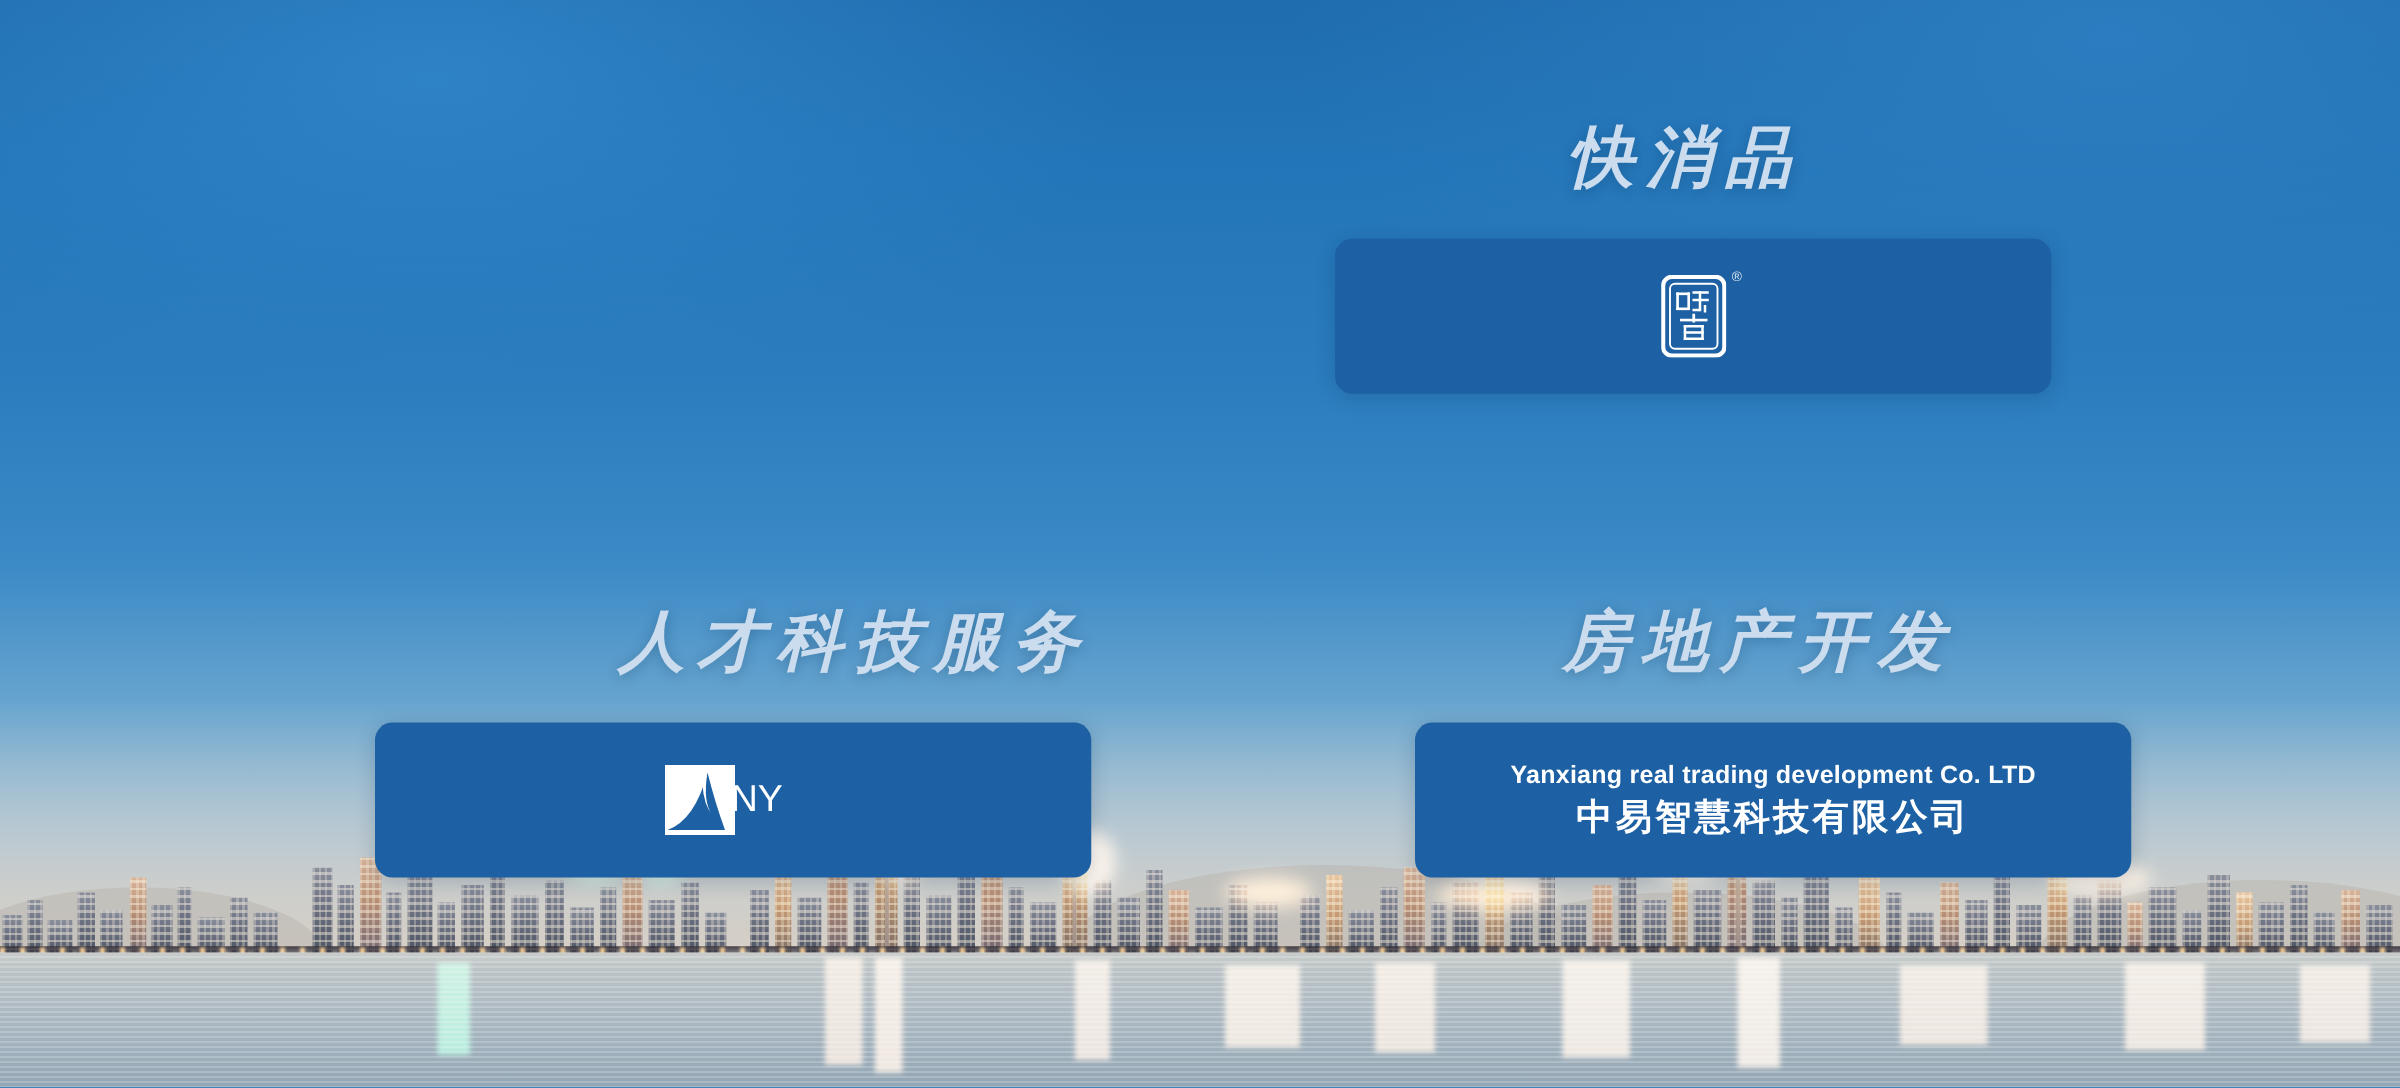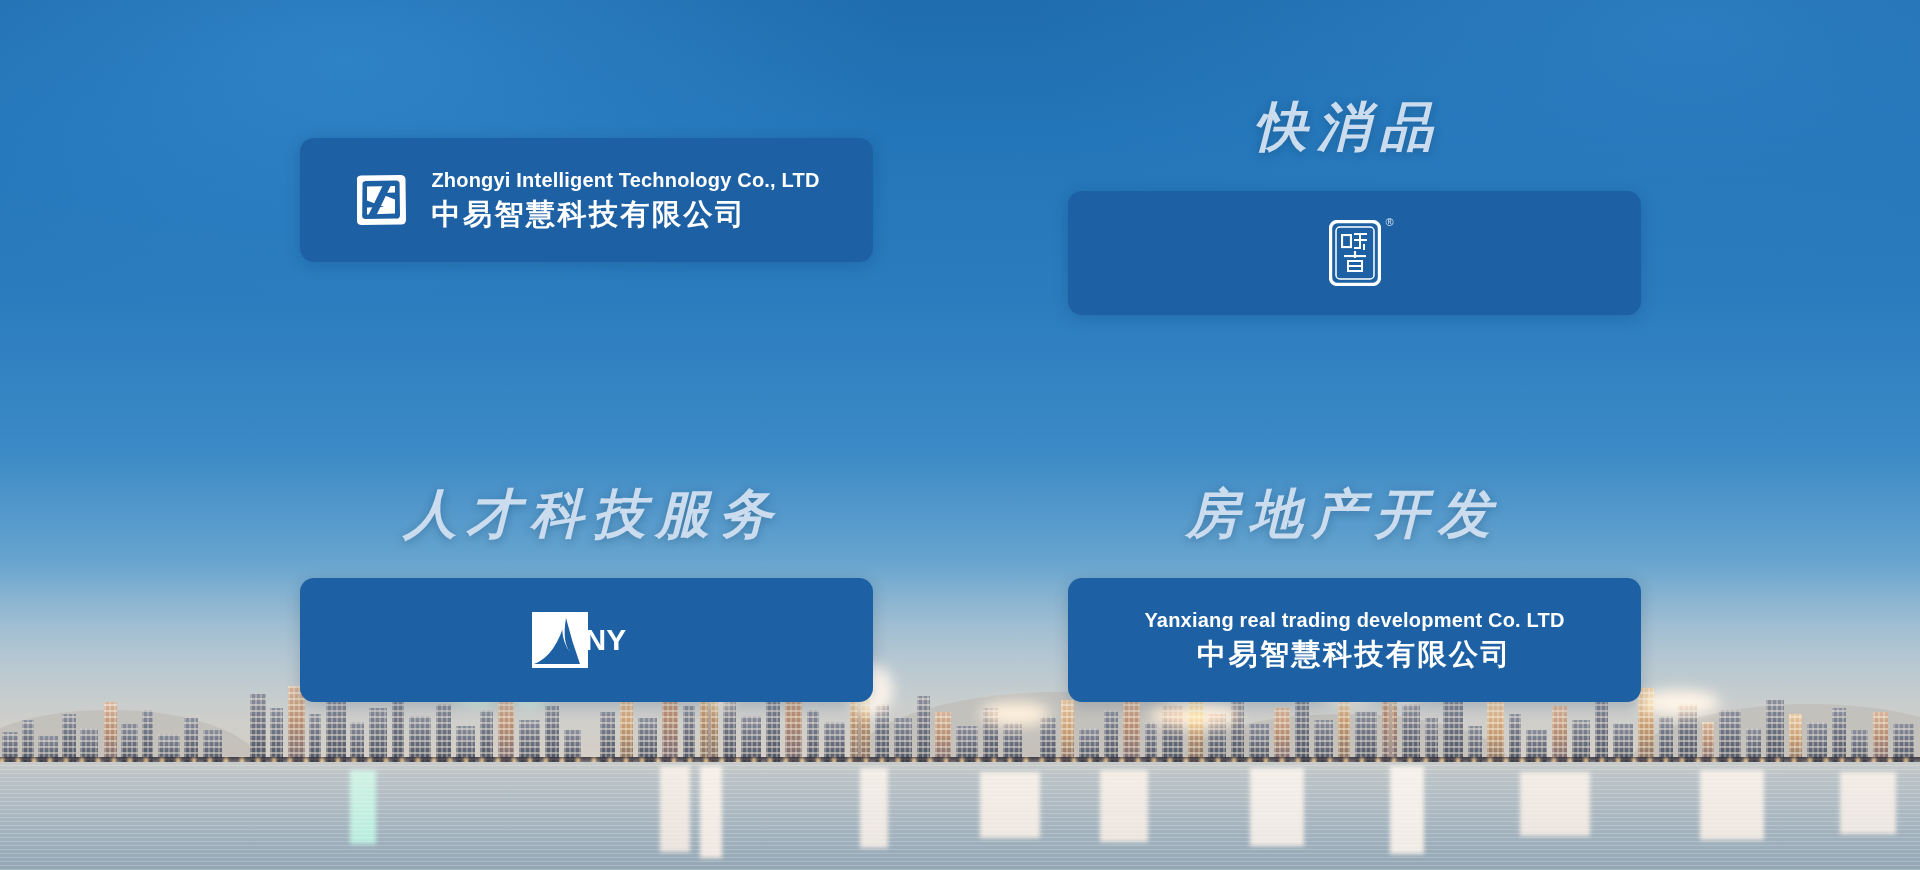--- a/index.html
+++ b/index.html
@@ -135,21 +135,21 @@
   
   .logo-yx { width:52px; height:66px; }
   .logo-yx .reg {
     position:absolute; right:-13px; top:-3px;
     color:#dbe8f3; font-size:11px; line-height:1;
   }
   
   .logo-any { width:88px; height:56px; display:flex; align-items:stretch; }
   .any-sq { width:56px; height:56px; position:relative; background:#ffffff; flex:none; }
   .any-ny {
-    color:#ffffff; font-size:30px; font-weight:700; letter-spacing:0px;
+    color:#ffffff; font-size:30px; font-weight:400; letter-spacing:0px;
     line-height:56px; margin-left:-3px; font-family:"Liberation Sans", sans-serif;
   }
 </style>
 </head>
 <body>
 
 <div id="bg">
   <div class="sky"></div>
   <div class="haze"></div>
 
@@ -280,34 +280,20 @@
     <div class="refl" style="left:1390px;top:4px;  width:34px; height:88px; background:#ffe2bb;"></div>
     <div class="refl" style="left:1520px;top:10px; width:70px; height:64px; background:#f0c99c;"></div>
     <div class="refl" style="left:1700px;top:8px;  width:64px; height:70px; background:#f4d0a3;"></div>
     <div class="refl" style="left:1840px;top:10px; width:56px; height:62px; background:#efc99d;"></div>
   </div>
 </div>
 
 <div id="content">
 
   <div class="quad" style="left:300px; top:100px;">
-    <div class="card" style="width:573px; height:124px; margin-top:38px;">
-      <div class="logo logo-zy">
-        <svg viewBox="0 0 56 56" width="56" height="56" aria-hidden="true">
-          <path d="M4 8 Q3 4 8 3.5 L48 3 Q53 3.5 52.5 8.5 L53 48 Q52.5 53 47.5 52.5 L8 53 Q3.5 52.5 4 47.5 Z" fill="#ffffff"></path>
-          <path d="M9.5 13 Q9 9.5 12.5 9 L43.5 8.6 Q47 9 46.6 12.5 L47 43.5 Q46.6 47 43 46.6 L12 47 Q8.8 46.6 9.2 43 Z" fill="#1d60a3"></path>
-          <path d="M14 14.5 L42 14 L42 20.5 L25.5 21 L42 27.5 L42 41.5 L14 42.5 L14 35.5 L31 35 L14 28.5 Z" fill="#ffffff"></path>
-          <path d="M30 13 L38 13 L23 44 L15 44 Z" fill="#1d60a3"></path>
-        </svg>
-      </div>
-      <div class="card-text">
-        <div class="name-en">Zhongyi Intelligent Technology Co., LTD</div>
-        <div class="name-cn">中易智慧科技有限公司</div>
-      </div>
-    </div>
   </div>
 
   <div class="quad" style="left:1068px; top:100px;">
     <div class="sector-title" style="margin-left:186px;">快消品</div>
     <div class="card" style="width:573px; height:124px; margin-top:38px;">
       <div class="logo logo-yx">
         <svg viewBox="0 0 52 66" width="52" height="66" aria-hidden="true">
           <rect x="1.5" y="1.5" width="49" height="63" rx="7" fill="none" stroke="#ffffff" stroke-width="3.4"></rect>
           <rect x="7" y="7" width="38" height="52" rx="4" fill="none" stroke="#ffffff" stroke-width="1.5"></rect>
           <g fill="#ffffff">
@@ -330,38 +316,38 @@
             <rect x="18" y="45" width="16" height="2"></rect>
             <rect x="18" y="50" width="16" height="2"></rect>
           </g>
         </svg>
         <span class="reg">®</span>
       </div>
     </div>
   </div>
 
   <div class="quad" style="left:300px; top:487px;">
-    <div class="sector-title" style="margin-left:104px;">人才科技服务</div>
+    <div class="sector-title" style="margin-left:56px;text-align:right;">人才科技服务</div>
     <div class="card" style="width:573px; height:124px; margin-top:38px;">
       <div class="logo logo-any">
         <div class="any-sq">
           <svg viewBox="0 0 56 56" width="56" height="56" aria-hidden="true">
             <path d="M44 1 L56 1 L56 55 L0 55 Z" fill="#1d60a3" opacity="0"></path>
             <path d="M42 52 L2 52 Q24 44 34 6 Q40 30 48 52 Z" fill="#1d60a3"></path>
             <path d="M34 6 Q30 30 38 40 Q31 32 30 16 Z" fill="#ffffff"></path>
           </svg>
         </div>
         <span class="any-ny">NY</span>
       </div>
       <div class="card-text">
       </div>
     </div>
   </div>
 
-  <div class="quad" style="left:1068px; top:487px;">
+  <div class="quad" style="left:1132px; top:487px;">
     <div class="sector-title" style="margin-left:118px;">房地产开发</div>
     <div class="card nologo" style="width:573px; height:124px; margin-top:38px;">
       <div class="card-text center">
         <div class="name-en">Yanxiang real trading development Co. LTD</div>
         <div class="name-cn">中易智慧科技有限公司</div>
       </div>
     </div>
   </div>
 
 </div>

